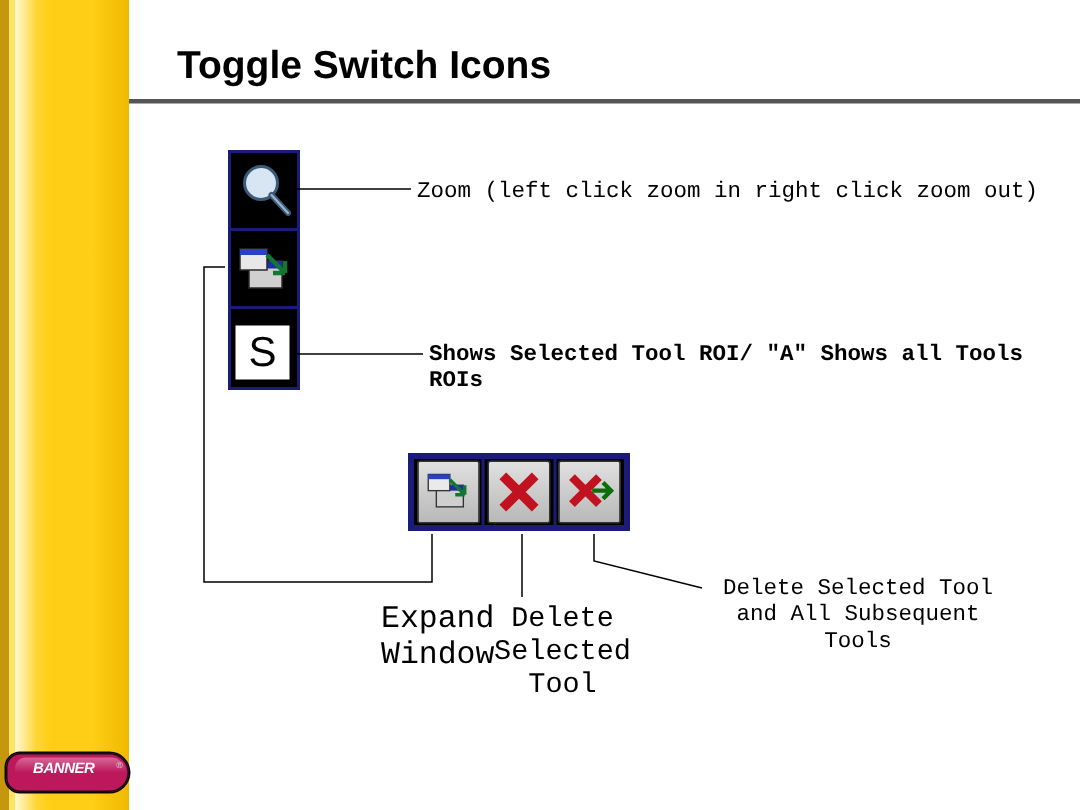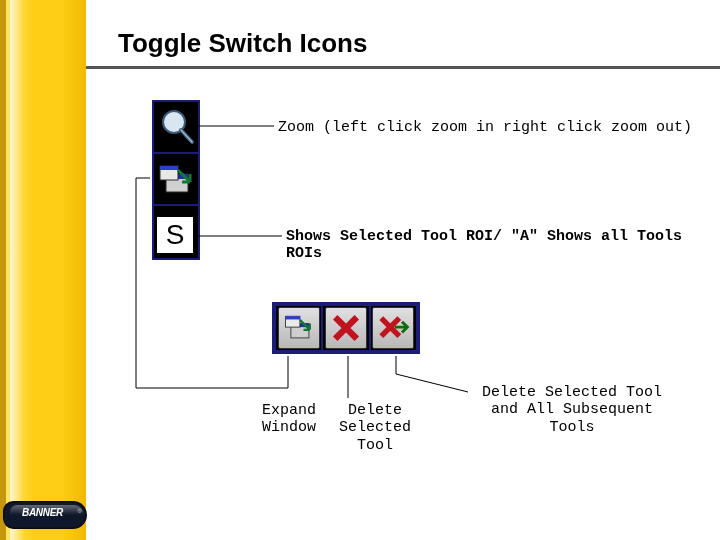--- a/index.html
+++ b/index.html
@@ -24,24 +24,24 @@
   .htoolbar{position:absolute;left:272px;top:302px;width:148px;height:52px;background:#1b1b7a}
   .htoolbar-inner{position:absolute;left:276px;top:306px;width:140px;height:44px;background:#000;display:flex}
   .ht-slot{width:46px;height:44px;display:flex;align-items:center;justify-content:center}
   .ht-sep{width:2px;height:44px;background:#1b1b7a}
   .tile{width:40px;height:40px;background:linear-gradient(#e0e0e0,#b8b8b8);border:1px solid #333;border-radius:2px;display:flex;align-items:center;justify-content:center}
   .lead{stroke:#000;fill:none}
   svg.abs{position:absolute;overflow:visible;pointer-events:none}
   .ann{position:absolute;font-family:Liberation Mono, monospace}
   .ann.zoom{left:278px;top:119px;font-size:15px}
   .ann.sel{left:286px;top:228px;font-size:15px;font-weight:700}
-  .ann.expw{left:254px;top:402px;width:70px;text-align:center;font-size:15px;line-height:1.15}
-  .ann.del{left:320px;top:402px;width:110px;text-align:center;font-size:15px;line-height:1.15}
+  .ann.expw{left:254px;top:402px;width:70px;text-align:center;font-size:21px;line-height:1.15}
+  .ann.del{left:320px;top:402px;width:110px;text-align:center;font-size:19px;line-height:1.15}
   .ann.del2{left:472px;top:384px;width:200px;text-align:center;font-size:15px;line-height:1.15}
-  .logo-bar{position:absolute;left:4px;bottom:12px;width:82px;height:26px;background:#0f172a;border-radius:13px 18px 18px 13px;box-shadow:inset 0 0 0 1px #111,0 0 0 1px #0a0a0a}
+  .logo-bar{position:absolute;left:4px;bottom:12px;width:82px;height:26px;background:#be185d;border-radius:13px 18px 18px 13px;box-shadow:inset 0 0 0 1px #111,0 0 0 1px #0a0a0a}
   .logo-fx{position:absolute;left:6px;top:3px;width:74px;height:10px;border-radius:10px 14px 0 0;
     background:linear-gradient(rgba(255,255,255,.35),rgba(255,255,255,0))}
   .logo-txt{position:absolute;left:18px;top:5px;color:#fff;font-style:italic;font-weight:700;font-size:10px;letter-spacing:-.3px}
   .logo-reg{position:absolute;right:4px;top:6px;color:#cfcfcf;font-size:6px}
 </style>
 </head>
 <body>
 
 <div class="sidebar">
   <div class="sd-left-strip"></div>

